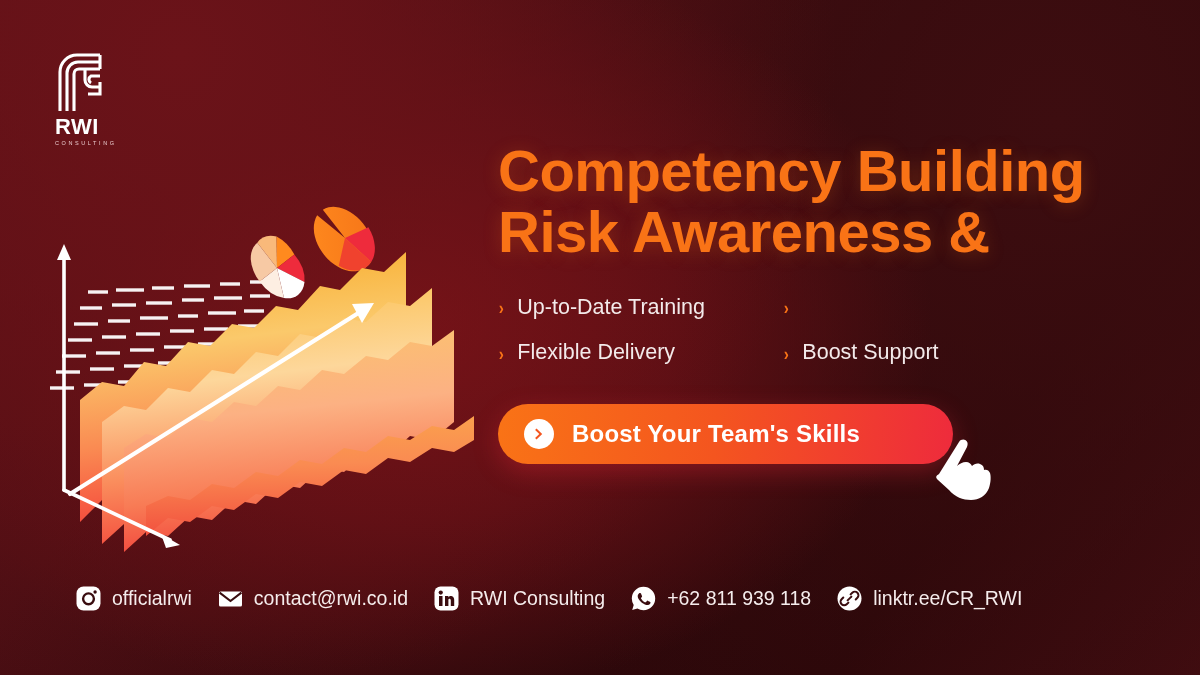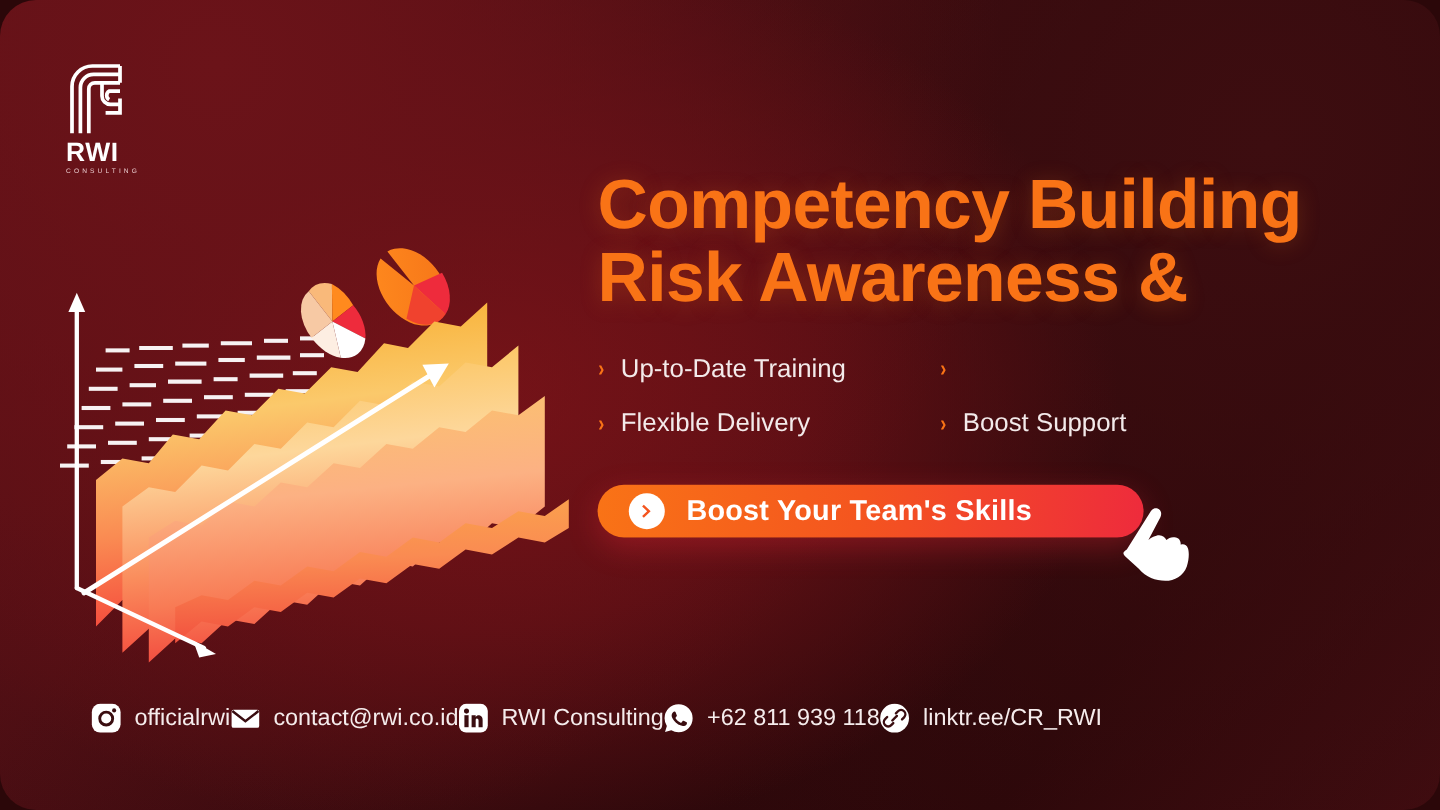--- a/index.html
+++ b/index.html
@@ -8,21 +8,20 @@
     font-family:"Liberation Sans", sans-serif;
     background:#2b0709;
   }
   .banner{
     position:relative;width:1200px;height:675px;overflow:hidden;
     background:
       radial-gradient(circle at 15% 8%, #6b1319 0%, rgba(107,19,25,0) 55%),
       radial-gradient(ellipse 62% 78% at 33% 48%, #7d1217 0%, #5e0f14 38%, rgba(60,12,16,0) 72%),
       radial-gradient(circle at 88% 18%, #3d0d10 0%, rgba(61,13,16,0) 60%),
       linear-gradient(125deg, #5c1016 0%, #4a0e13 26%, #30090c 55%, #2a0709 78%, #400c10 100%);
-    border-radius: 30px;
   }
   
   .logo{position:absolute;left:55px;top:50px;width:62px;height:95px;}
   .logo-mark{width:52px;height:62px;display:block;}
   .logo-rwi{
     color:#fff;font-weight:bold;font-size:22px;letter-spacing:0.5px;
     line-height:1;margin-top:4px;font-family:"Liberation Sans",sans-serif;
   }
   .logo-sub{
     color:#e8c9cc;font-size:5.5px;letter-spacing:2.6px;margin-top:2px;
@@ -46,40 +45,40 @@
   .feat{display:flex;align-items:center;gap:13px;}
   .chev{
     color:#F97316;font-size:19px;font-weight:bold;line-height:1;
     display:inline-block;transform:scaleX(0.8);
   }
   .feat-label{color:#f3eaea;font-size:21.5px;line-height:1;}
   
   .cta-wrap{position:relative;margin-top:40px;width:455px;}
   .cta{
     display:flex;align-items:center;gap:18px;
-    width:455px;height:44px;box-sizing:border-box;
+    width:455px;height:60px;box-sizing:border-box;
     padding:0 26px;border:none;border-radius:32px;
     background:linear-gradient(95deg,#F97316 0%,#F4551F 48%,#EE2B3C 100%);
     box-shadow:0 8px 26px rgba(238,43,60,0.32);
     cursor:pointer;
   }
   .cta-icon{
     width:30px;height:30px;border-radius:50%;background:#fff;
     display:flex;align-items:center;justify-content:center;flex:0 0 auto;
   }
   .cta-icon svg{display:block;}
   .cta-label{
     color:#fff;font-size:24px;font-weight:bold;letter-spacing:0.2px;
     font-family:"Liberation Sans",sans-serif;white-space:nowrap;
   }
   .cursor-hand{position:absolute;right:-48px;bottom:-38px;width:72px;height:76px;}
   
   .footer{
     position:absolute;left:76px;top:586px;
-    display:flex;align-items:center;
+    display:flex;align-items:center;gap:26px;
   }
   .fitem{display:flex;align-items:center;gap:11px;}
   .fitem .ficon{width:25px;height:25px;flex:0 0 auto;display:block;}
   .ftext{color:#f5ecec;font-size:19.5px;line-height:1;white-space:nowrap;}
 </style>
 </head>
 <body>
 
 <div class="banner">
 

